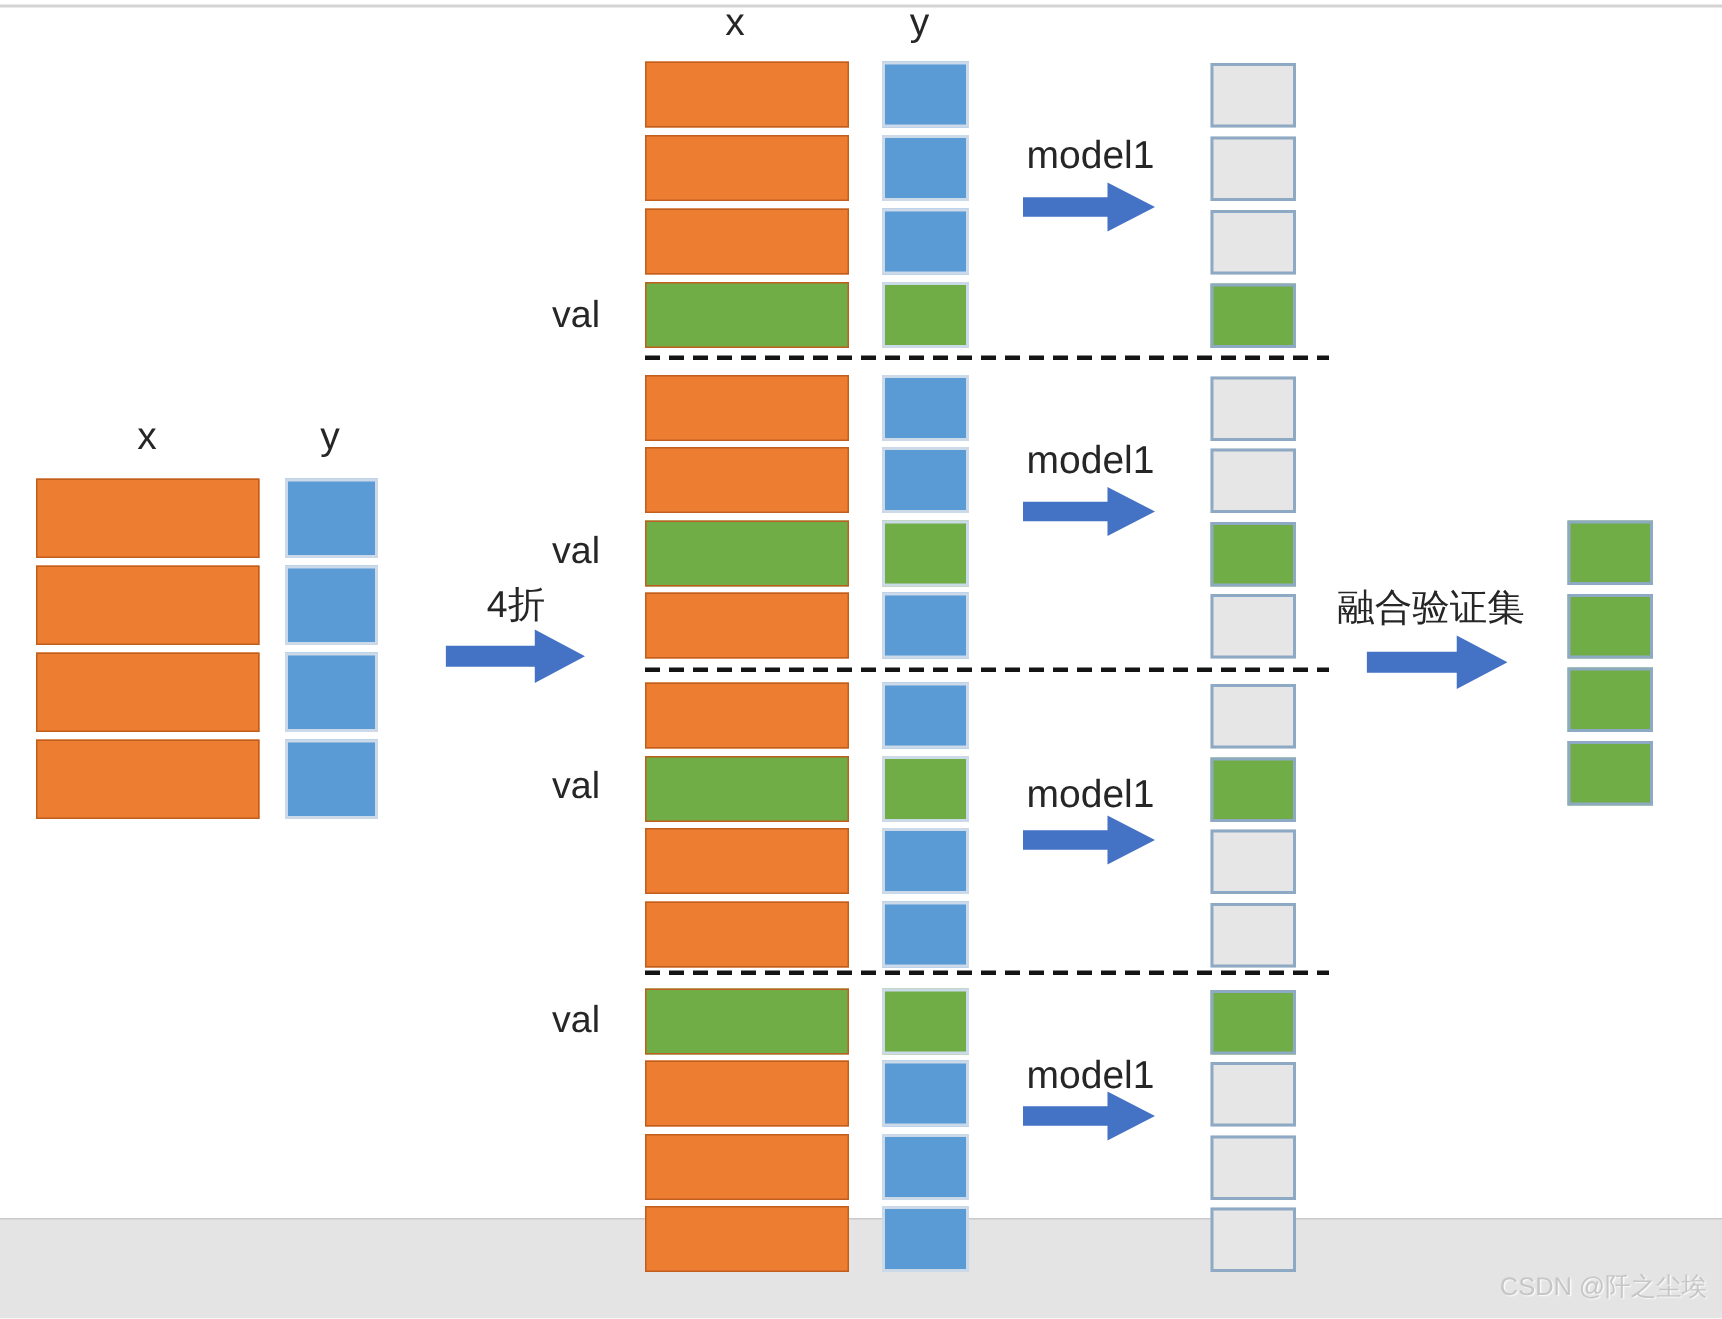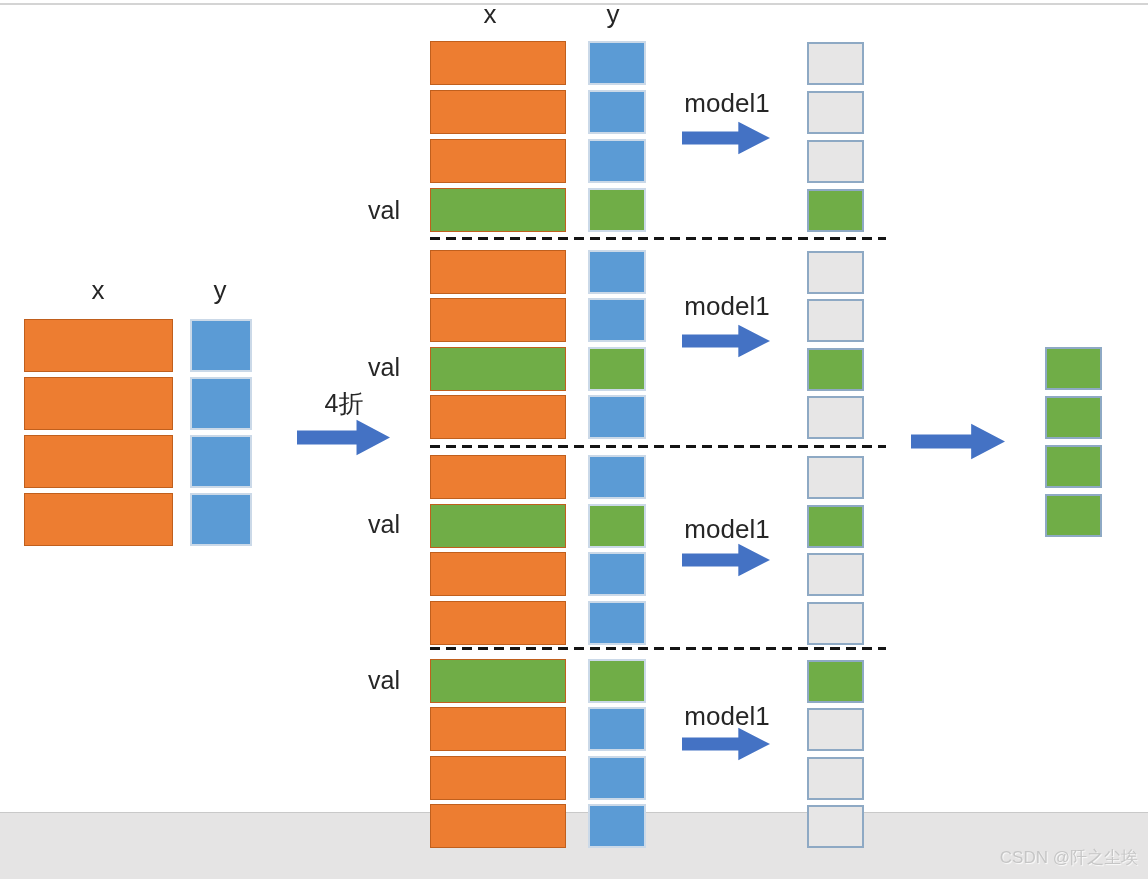--- a/index.html
+++ b/index.html
@@ -70,20 +70,21 @@
   <span class="lbl model-lbl ctr" style="top:514px">model1</span>
   <div class="arrow" style="left:682px;top:543px;width:88px;height:34px"></div>
 
   <span class="lbl model-lbl ctr" style="top:701px">model1</span>
   <div class="arrow" style="left:682px;top:727px;width:88px;height:34px"></div>
 
   <div class="dash-sep" style="top:237px"></div>
   <div class="dash-sep" style="top:445px"></div>
   <div class="dash-sep" style="top:647px"></div>
 
+  <span class="lbl cn-lbl ctr" style="left:874px;top:390px;width:160px">融合验证集</span>
   <div class="arrow" style="left:911px;top:423px;width:94px;height:37px"></div>
 
   <div id="cells">
       <div class="cell train-x" style="left: 24px; top: 319px; width: 149px; height: 53px;"></div>
       <div class="cell train-y" style="left: 190px; top: 319px; width: 62px; height: 53px;"></div>
       <div class="cell train-x" style="left: 24px; top: 377px; width: 149px; height: 53px;"></div>
       <div class="cell train-y" style="left: 190px; top: 377px; width: 62px; height: 53px;"></div>
       <div class="cell train-x" style="left: 24px; top: 435px; width: 149px; height: 53px;"></div>
       <div class="cell train-y" style="left: 190px; top: 435px; width: 62px; height: 53px;"></div>
       <div class="cell train-x" style="left: 24px; top: 493px; width: 149px; height: 53px;"></div>

